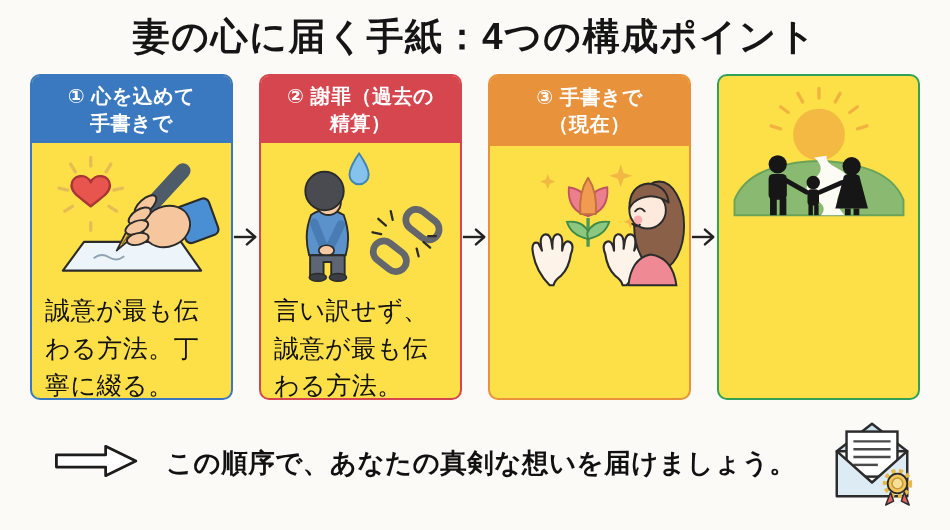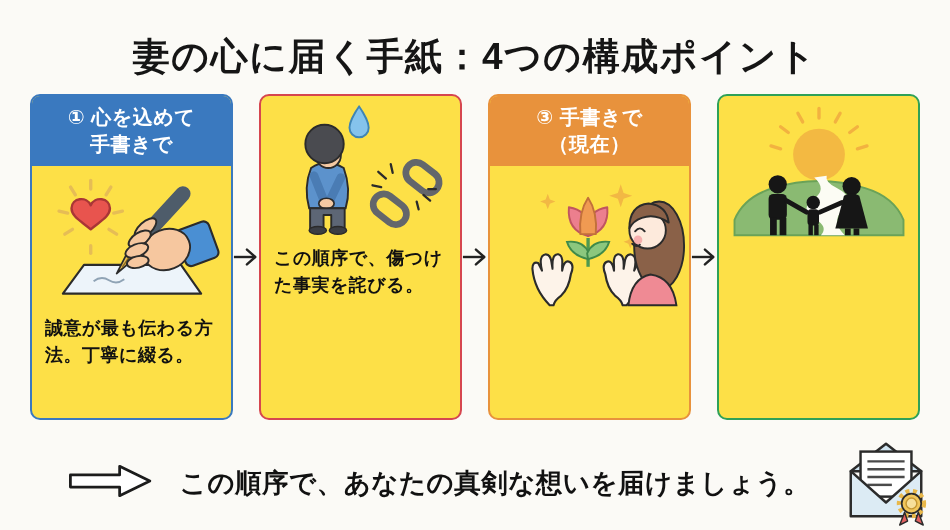--- a/index.html
+++ b/index.html
@@ -4,21 +4,21 @@
 <style>
   * { margin: 0; padding: 0; box-sizing: border-box; }
   html, body { width: 950px; height: 530px; }
   body {
     background: #fbfaf6;
     font-family: "Liberation Sans", "DejaVu Sans", sans-serif;
     color: #111;
     overflow: hidden;
   }
   .page-title {
-    margin-top: 32px;
+    margin-top: 12px;
     text-align: center;
     font-size: 37px;
     font-weight: 800;
     letter-spacing: 1.5px;
     color: #151515;
   }
   .cards-row {
     display: flex;
     align-items: stretch;
     justify-content: center;
@@ -53,37 +53,36 @@
   }
   .card-illustration {
     height: 143px;
     display: flex;
     align-items: center;
     justify-content: center;
     flex: none;
   }
   .card-body {
     padding: 6px 13px 0 13px;
-    font-size: 18px;
-    font-weight: 700;
+    font-size: 25px;
+    font-weight: 400;
     line-height: 1.5;
     letter-spacing: 0.5px;
     color: #111;
   }
   .flow-arrow {
     width: 26px;
     display: flex;
     align-items: center;
     justify-content: center;
     flex: none;
   }
   .footer-row {
     display: flex;
     align-items: center;
-    justify-content: center;
     margin-top: 16px;
     gap: 20px;
     margin-left: 48px;
   }
   .footer-text {
     font-size: 26.5px;
     font-weight: 800;
     letter-spacing: 0.5px;
     color: #111;
   }
@@ -139,20 +138,22 @@
   </div>
 
   <div class="flow-arrow">
     <svg width="26" height="24" viewBox="0 0 28 24">
       <line x1="1" y1="12" x2="23" y2="12" stroke="#222" stroke-width="2.6"></line>
       <polyline points="15,4 24,12 15,20" fill="none" stroke="#222" stroke-width="2.6" stroke-linecap="round" stroke-linejoin="round"></polyline>
     </svg>
   </div>
 
   <div class="card" style="--c: #d6464f;">
+    <div class="card-header">② 謝罪（過去の
+精算）</div>
     <div class="card-illustration">
       <svg width="192" height="138" viewBox="0 0 200 140">
 
         <path d="M98 6 C 98 6 88 20 88 28 A 10 10 0 0 0 108 28 C 108 20 98 6 98 6 Z" fill="#85c3ec" stroke="#3f85b5" stroke-width="2"></path>
 
         <path d="M48 70 Q64 59 82 70 Q90 92 84 112 L46 112 Q40 90 48 70 Z" fill="#5c92cc" stroke="#2b2b2b" stroke-width="2"></path>
         <line x1="51" y1="78" x2="61" y2="103" stroke="#4a7cb4" stroke-width="9" stroke-linecap="round"></line>
         <line x1="79" y1="80" x2="68" y2="103" stroke="#4a7cb4" stroke-width="9" stroke-linecap="round"></line>
         <ellipse cx="64" cy="107" rx="8" ry="5.5" fill="#f4c9a3" stroke="#2b2b2b" stroke-width="1.8"></ellipse>
 
@@ -168,21 +169,21 @@
         <g stroke="#2b2b2b" stroke-width="2.4" stroke-linecap="round">
           <line x1="118" y1="74" x2="126" y2="81"></line>
           <line x1="131" y1="66" x2="133" y2="75"></line>
           <line x1="112" y1="88" x2="121" y2="90"></line>
           <line x1="172" y1="104" x2="165" y2="98"></line>
           <line x1="160" y1="113" x2="158" y2="105"></line>
           <line x1="178" y1="92" x2="170" y2="92"></line>
         </g>
       </svg>
     </div>
-    <div class="card-body">この順序で、傷つけた事実を詫びる。</div>
+    <div class="card-body">言い訳せず、誠意が最も伝わる方法。</div>
   </div>
 
   <div class="flow-arrow">
     <svg width="26" height="24" viewBox="0 0 28 24">
       <line x1="1" y1="12" x2="23" y2="12" stroke="#222" stroke-width="2.6"></line>
       <polyline points="15,4 24,12 15,20" fill="none" stroke="#222" stroke-width="2.6" stroke-linecap="round" stroke-linejoin="round"></polyline>
     </svg>
   </div>
 
   <div class="card" style="--c: #e8923c;">

